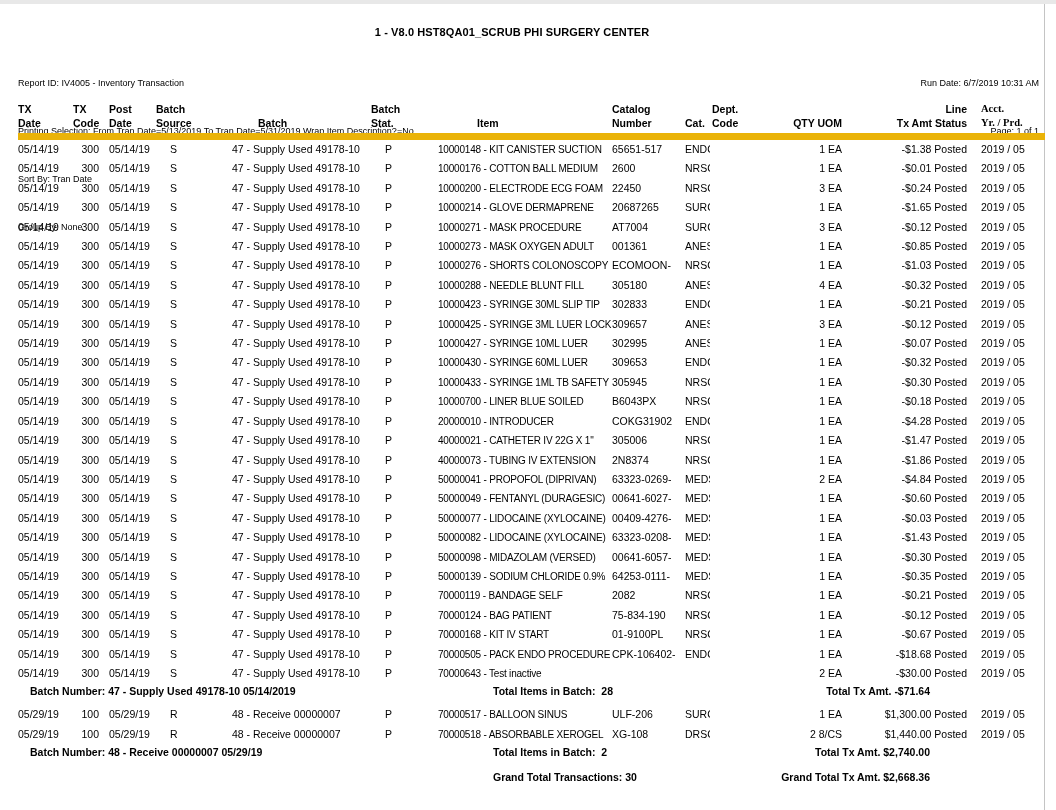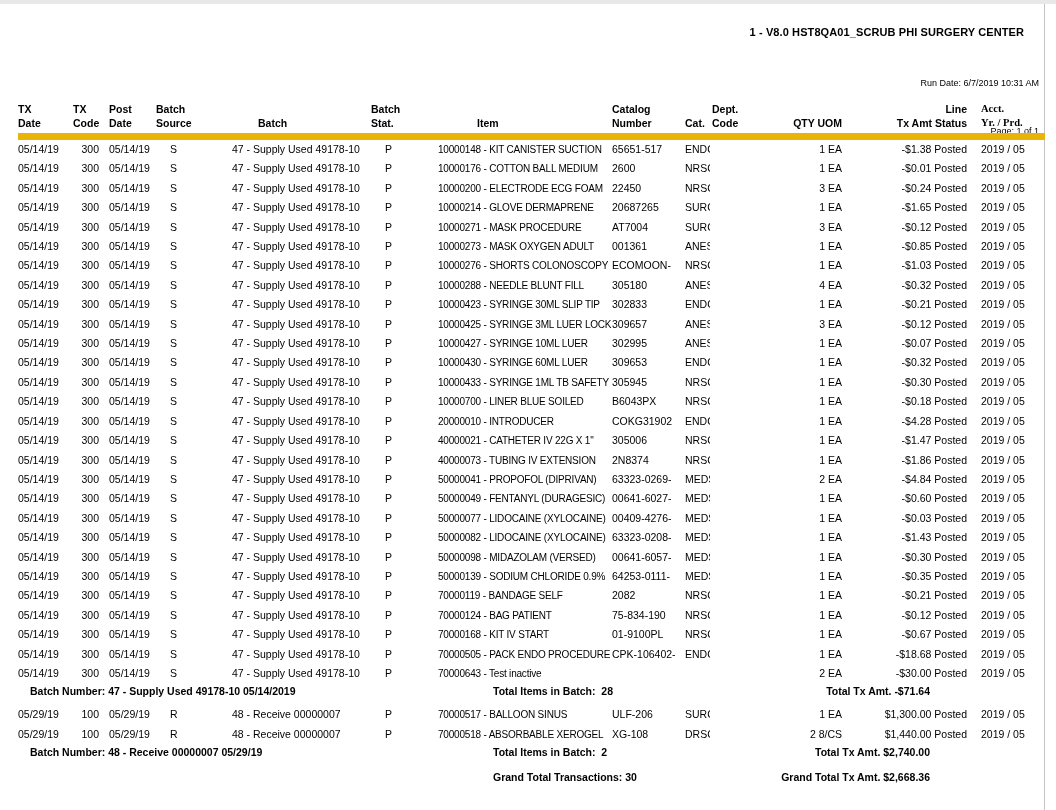--- a/index.html
+++ b/index.html
@@ -9,21 +9,21 @@
     font-family:"Liberation Sans","DejaVu Sans",sans-serif;
     color:#000;
     overflow:hidden;
   }
   .page { position:relative; width:1056px; height:810px; background:#fff; overflow:hidden; }
   .top-strip { position:absolute; top:0; left:0; width:1056px; height:4px; background:#e8e8e8; }
   .right-edge { position:absolute; top:4px; left:1044px; width:1px; height:806px; background:#c4c4c4; }
 
   .report-title {
     position:absolute; top:26px; left:0; width:1024px;
-    text-align:right; font-weight:bold; font-size:11px; letter-spacing:0.1px;
+    text-align:center; font-weight:bold; font-size:11px; letter-spacing:0.1px;
   }
   .meta-left { position:absolute; top:43px; left:18px; font-size:9px; line-height:16px; white-space:pre; }
   .meta-right { position:absolute; top:43px; right:17px; text-align:right; font-size:9px; line-height:16px; white-space:pre; }
 
   table.report {
     position:absolute; top:102px; left:18px; width:1027px;
     border-collapse:collapse; table-layout:fixed; font-size:10.5px;
   }
   th { font-weight:bold; text-align:left; vertical-align:bottom;
        border-bottom:7px solid #eab308; padding:0 0 3px 0; }
@@ -57,20 +57,26 @@
 </style>
 </head>
 <body>
 
 <div class="page">
   <div class="top-strip"></div>
   <div class="right-edge"></div>
 
   <div class="report-title">1 - V8.0 HST8QA01_SCRUB PHI SURGERY CENTER</div>
 
+  <div class="meta-left">
+    <div>Report ID: IV4005 - Inventory Transaction</div>
+    <div>Printing Selection: From Tran Date=5/13/2019 To Tran Date=5/31/2019 Wrap Item Description?=No</div>
+    <div>Sort By: Tran Date</div>
+    <div>Group By: None</div>
+  </div>
 
   <div class="meta-right">
     <div>Run Date: 6/7/2019 10:31 AM</div>
     <div>Page: 1 of 1</div>
   </div>
 
   <table class="report">
     <colgroup>
       <col style="width:55px">
         <col style="width:36px">

